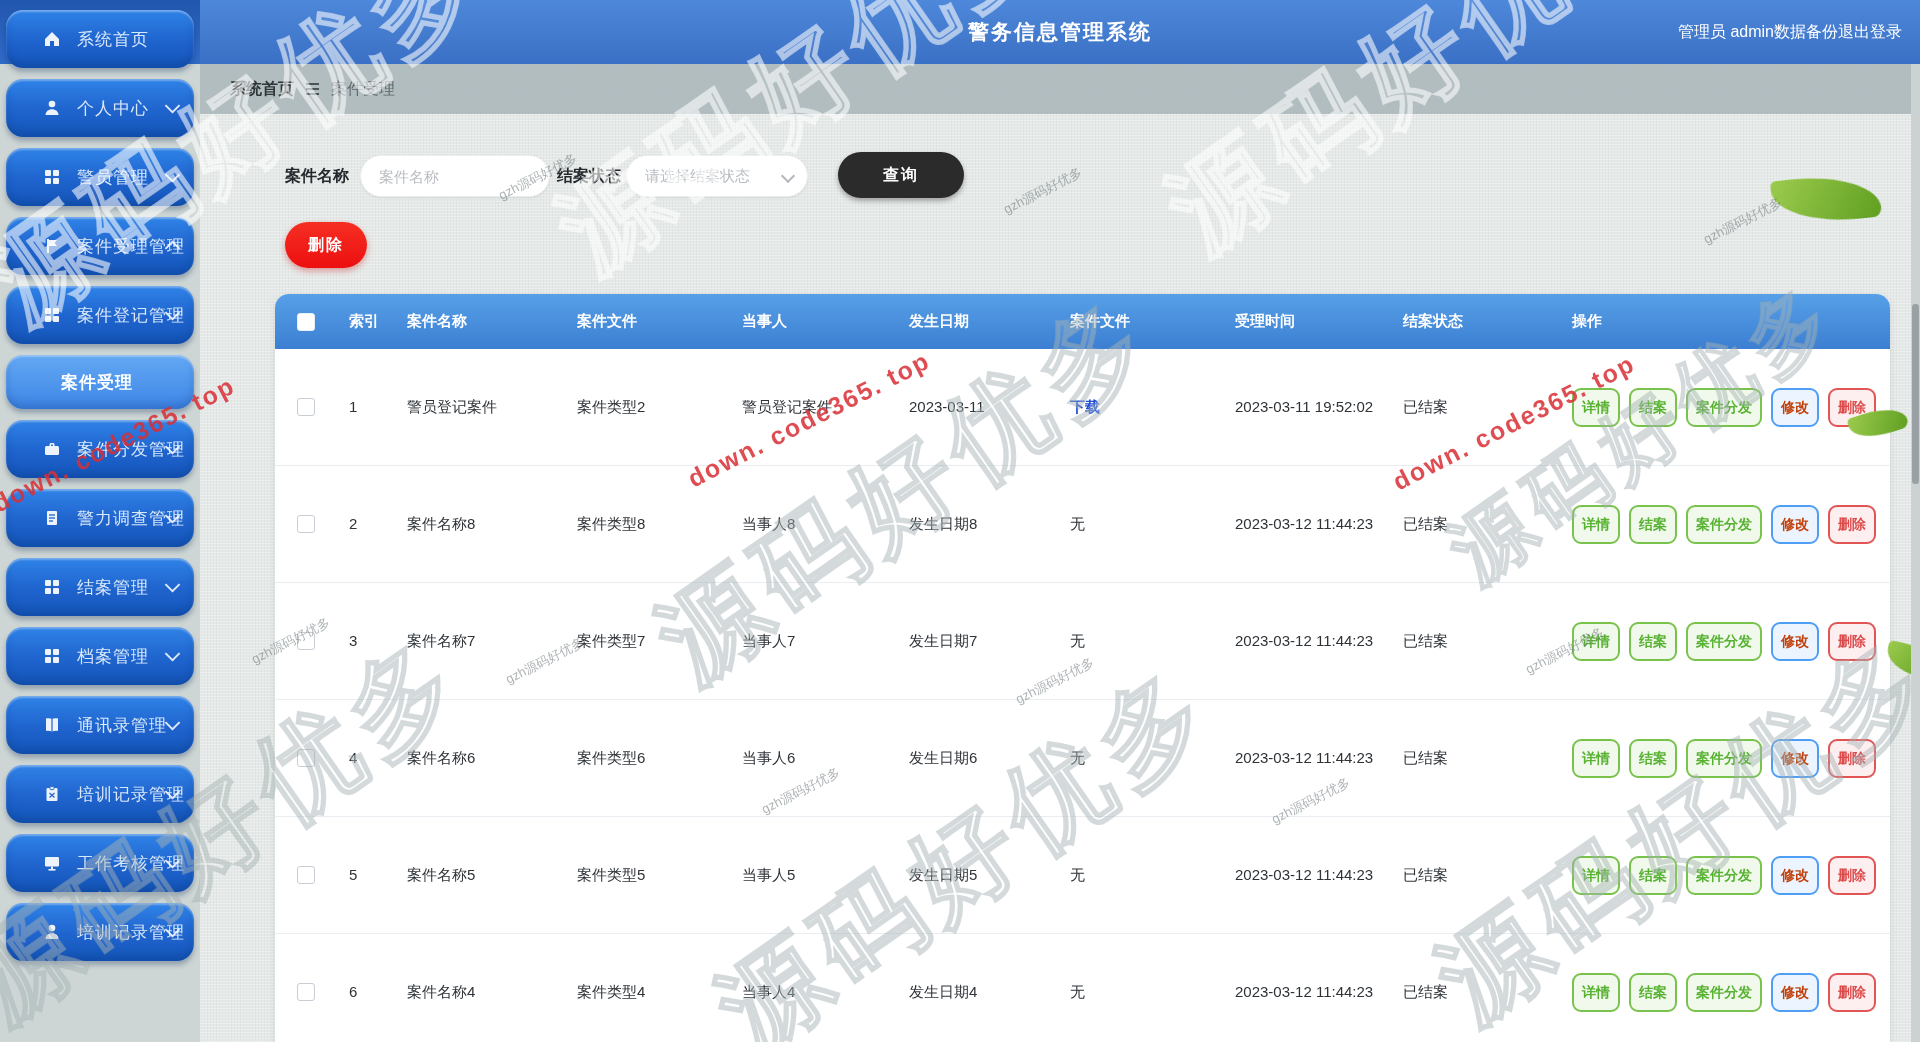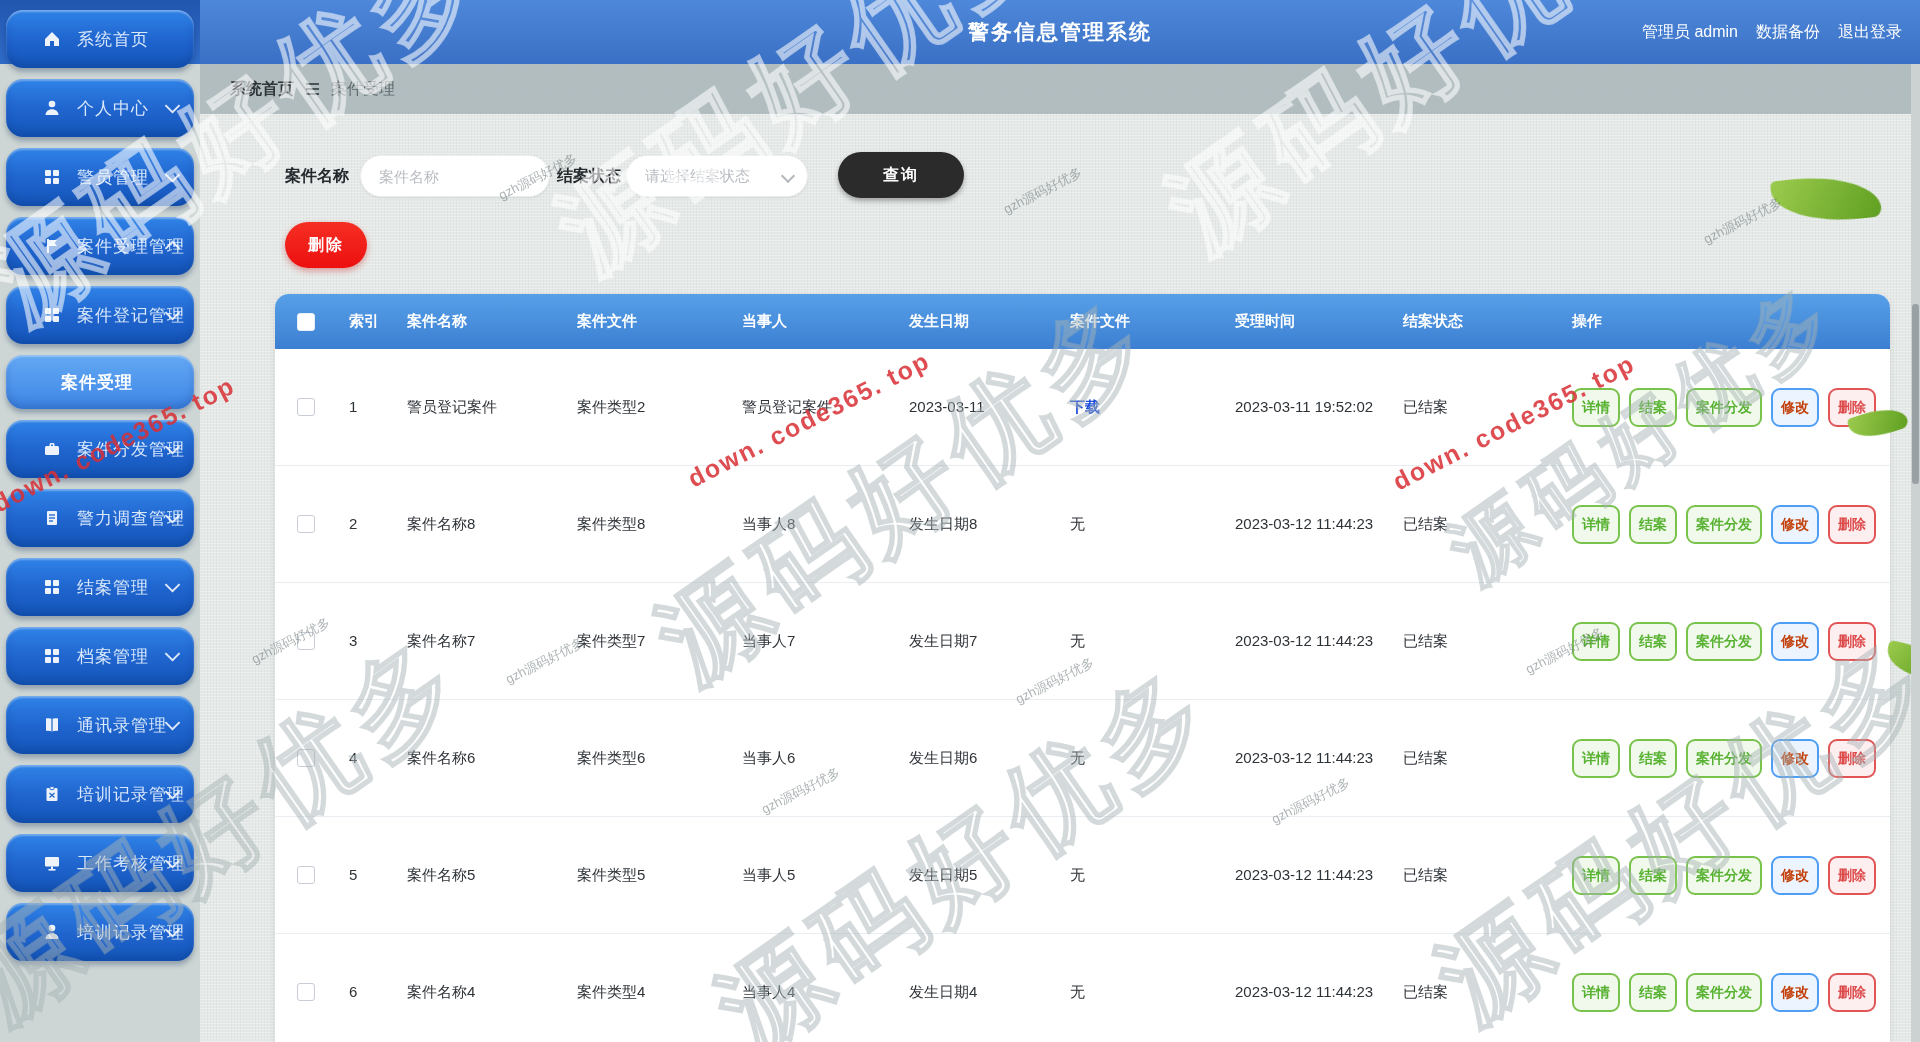--- a/index.html
+++ b/index.html
@@ -26,21 +26,21 @@
   .nav-item.active .nlabel{color:#fff;font-weight:bold;}
   .chev{position:absolute;right:16px;top:50%;width:9px;height:9px;
     border-right:2px solid rgba(255,255,255,.85);border-bottom:2px solid rgba(255,255,255,.85);}
   .chev.down{transform:translateY(-70%) rotate(45deg);}
   .chev.up{transform:translateY(-30%) rotate(225deg);}
   
   .topbar{position:absolute;left:200px;right:0;top:0;height:64px;z-index:4;
     background:linear-gradient(180deg,#4e88da,#3a70c5);}
   .topbar .title{position:absolute;left:0;right:0;top:0;height:64px;display:flex;align-items:center;justify-content:center;
     color:#fff;font-size:21px;font-weight:bold;letter-spacing:2px;}
-  .top-right{position:absolute;right:18px;top:0;height:64px;display:flex;align-items:center;gap:18px;color:#fff;font-size:16px;}
+  .top-right{position:absolute;right:18px;top:0;height:64px;display:flex;align-items:center;color:#fff;font-size:16px;}
   .top-right .tlink{cursor:pointer;}
   
   .crumbbar{position:absolute;left:200px;right:0;top:64px;height:50px;background:rgba(173,185,188,.93);z-index:4;
     display:flex;align-items:center;padding-left:30px;box-sizing:border-box;}
   .crumb-home{font-size:16px;font-weight:bold;color:#2e3437;}
   .bc-sep{display:inline-flex;flex-direction:column;gap:3px;margin:0 12px;}
   .bc-sep i{width:13px;height:2px;background:#4a5358;display:block;}
   .crumb-cur{font-size:16px;color:#5d676b;}
   
   .main{position:absolute;left:200px;top:114px;right:0;bottom:0;z-index:3;}

